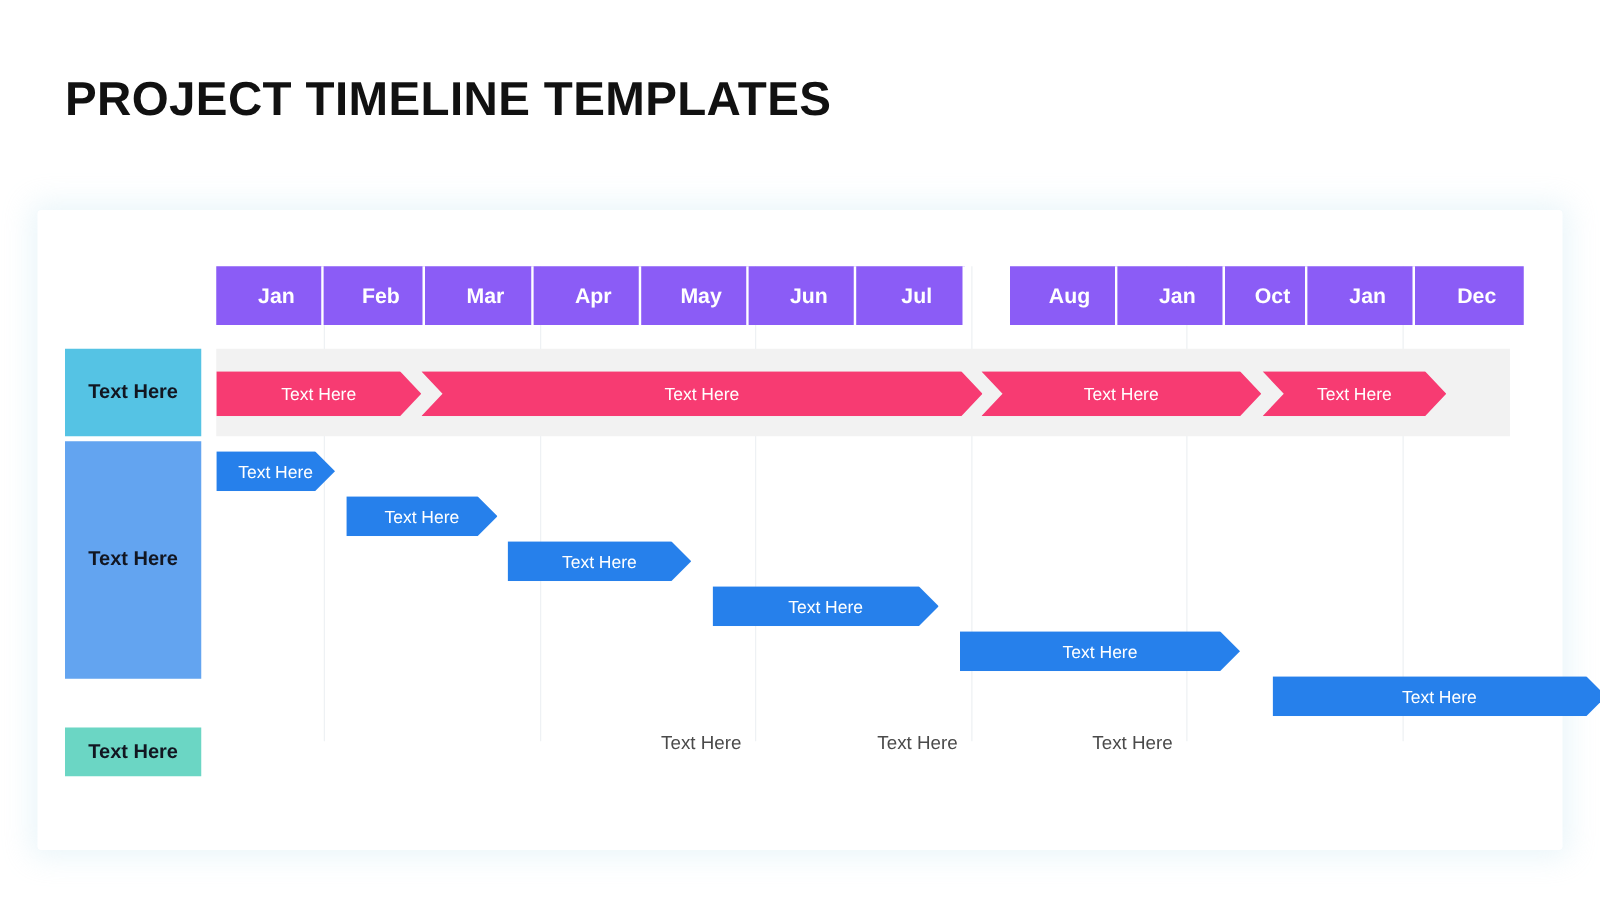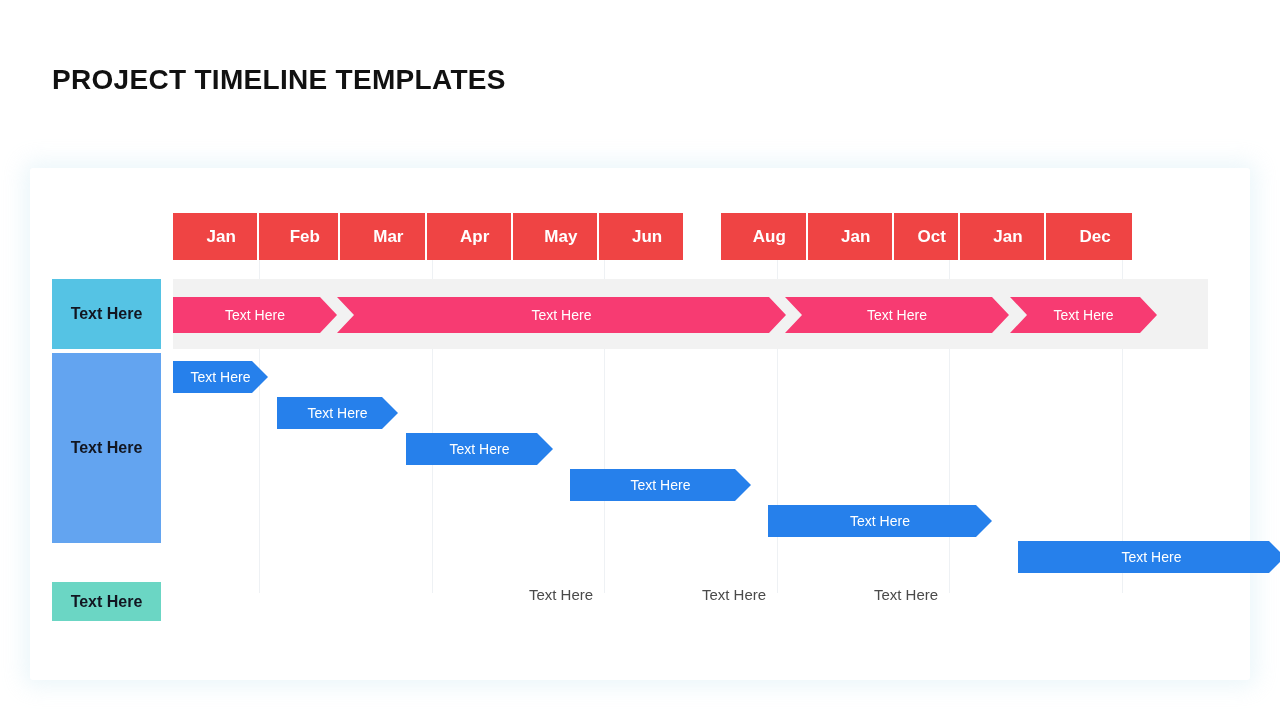--- a/index.html
+++ b/index.html
@@ -23,21 +23,21 @@
     width: 900px;
   }
   #eyebrow {
     font-size: 20px;
     color: #4bbfa8;
     font-family: "Liberation Sans", sans-serif;
     letter-spacing: 0.2px;
     line-height: 26px;
   }
   #page-title {
-    font-size: 28px;
+    font-size: 38px;
     font-weight: bold;
     color: #111111;
     letter-spacing: 0.3px;
     line-height: 48px;
     margin-top: 6px;
     white-space: nowrap;
   }
 
   
   #card {
@@ -72,21 +72,21 @@
   
   #months {
     position: absolute;
     left: 143px;
     top: 45px;
     height: 47px;
     display: flex;
   }
   .month-cell {
     height: 47px;
-    background: #ef4444;
+    background: #8b5cf6;
     color: #ffffff;
     font-size: 17px;
     font-weight: bold;
     display: flex;
     align-items: center;
     justify-content: center;
     border-right: 2px solid #ffffff;
     box-sizing: border-box;
     padding-left: 12px;
   }
@@ -188,20 +188,21 @@
 
     <div id="pink-band"></div>
 
     <div id="months">
         <div class="month-cell" style="width: 86.25px;">Jan</div>
         <div class="month-cell" style="width: 81px;">Feb</div>
         <div class="month-cell" style="width: 86.25px;">Mar</div>
         <div class="month-cell" style="width: 86.25px;">Apr</div>
         <div class="month-cell" style="width: 86.25px;">May</div>
         <div class="month-cell" style="width: 86.25px;">Jun</div>
+        <div class="month-cell" style="width: 86.25px;">Jul</div>
         <div class="month-cell" style="width: 86.25px; margin-left: 36px;">Aug</div>
         <div class="month-cell" style="width: 86.25px;">Jan</div>
         <div class="month-cell" style="width: 66px;">Oct</div>
         <div class="month-cell" style="width: 86.25px;">Jan</div>
         <div class="month-cell" style="width: 86.25px;">Dec</div>
       </div>
 
     <div class="row-label" id="label-phase-1">
       <span>Text Here</span>
     </div>

